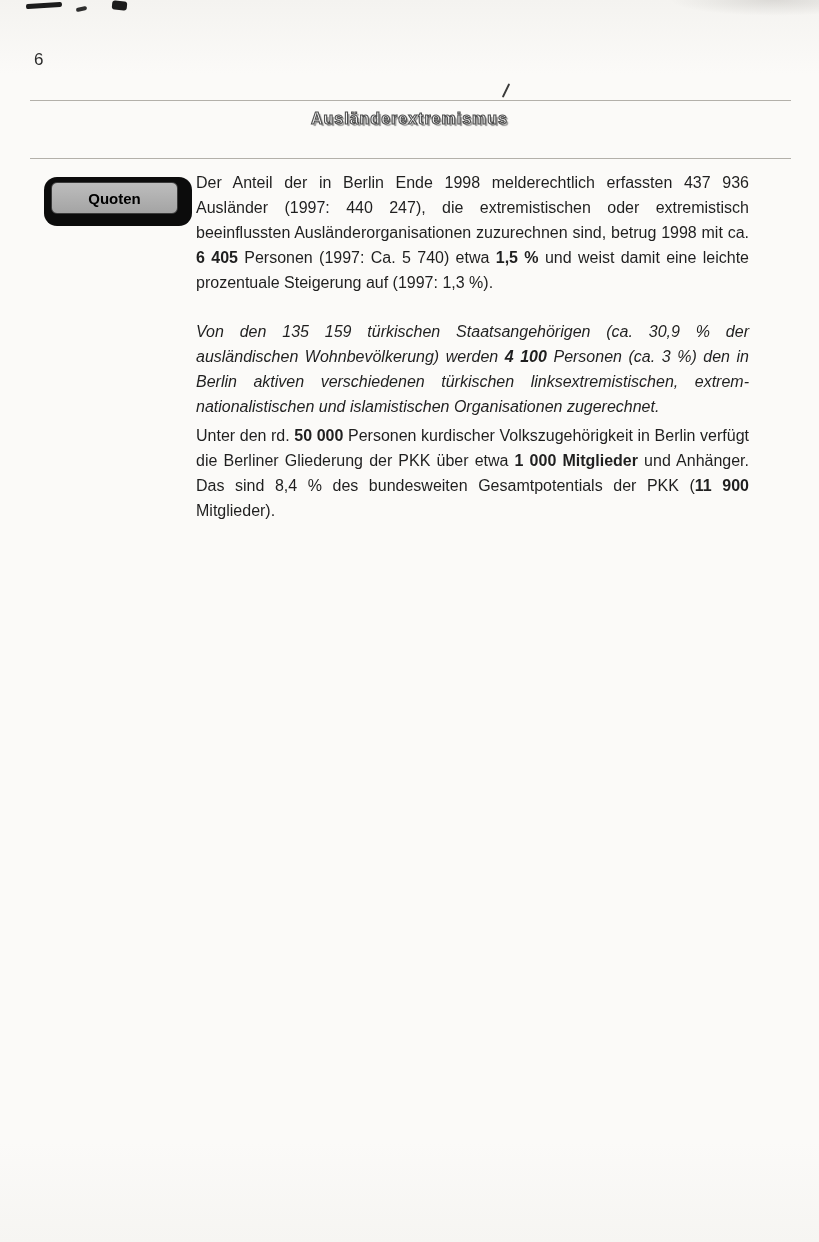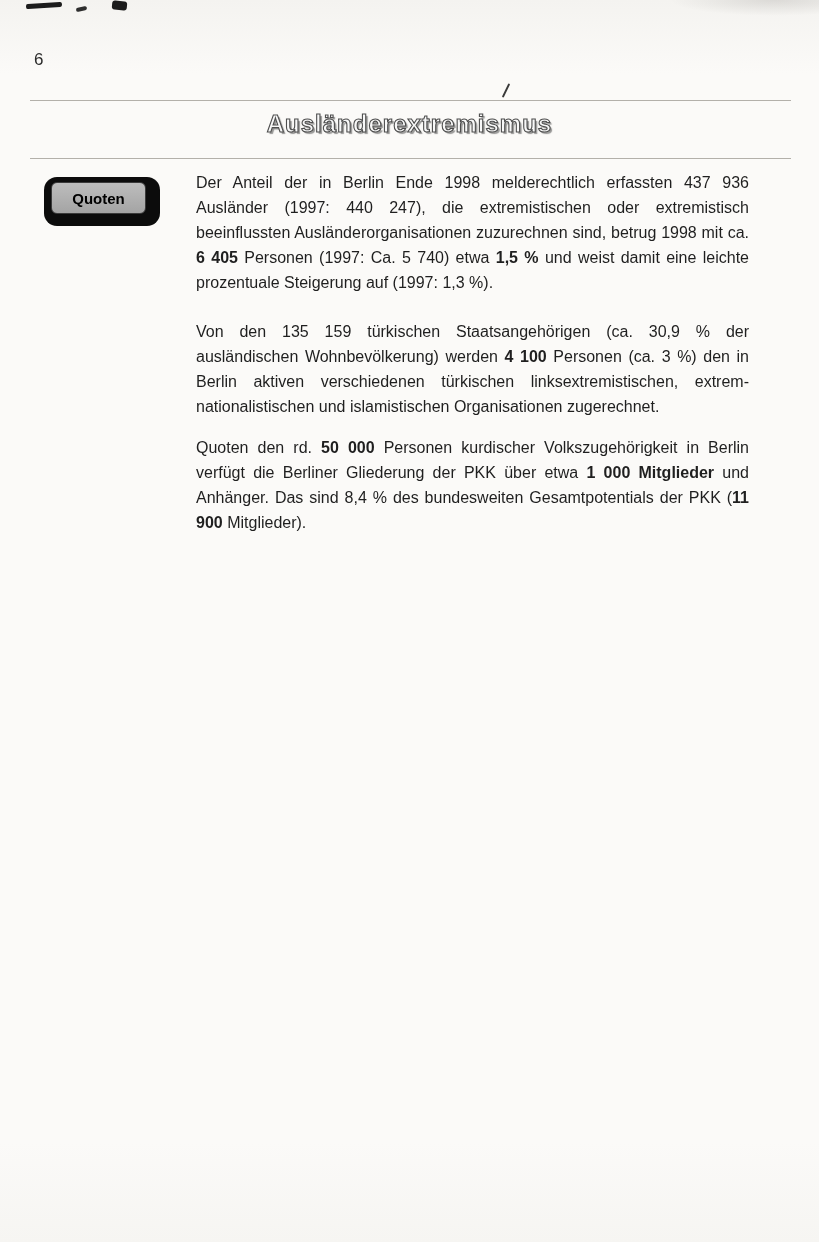--- a/index.html
+++ b/index.html
@@ -37,49 +37,49 @@
 
   .tick-mark {
     position:absolute; left:505px; top:83px;
     width:2px; height:15px; background:#3a3a3a;
     border-radius:1px; transform:rotate(26deg);
   }
 
   .page-title {
     position:absolute; left:0; right:0; top:110px;
     text-align:center;
-    font-size:24px; font-weight:700; letter-spacing:1px;
+    font-size:16px; font-weight:700; letter-spacing:1px;
     color:#f8f8f8;
     -webkit-text-stroke:1.1px #4e4e4e;
     text-shadow:2px 2px 1px rgba(70,70,70,0.55);
   }
 
   
   .quoten-outer {
     position:absolute; left:44px; top:177px;
-    width:116px; height:49px;
+    width:148px; height:49px;
     background:#0c0c0c; border-radius:13px;
   }
   .quoten-inner {
     position:absolute; top:5px; left:7px; right:14px; bottom:12px;
     background:linear-gradient(180deg,#bdbdbd,#a4a4a4);
     border:1px solid #3a3a3a; border-radius:6px;
     display:flex; align-items:center; justify-content:center;
   }
   .quoten-label { font-size:15px; font-weight:700; color:#000; }
 
   .text-col {
     position:absolute; left:196px; top:170px; width:553px;
     font-size:16px; line-height:25px;
   }
   .text-col p {
     margin:0 0 24px 0;
     text-align:justify;
   }
-  .text-col p.tight { margin-bottom:16px; }
+  .text-col p.tight { margin-bottom:4px;font-style:italic; }
   .b { font-weight:700; }
 </style>
 </head>
 <body>
 
 <div class="page">
 
   <div class="artifact a1"></div>
   <div class="artifact a2"></div>
   <div class="artifact a3"></div>
@@ -106,17 +106,17 @@
       <span>Der Anteil der in Berlin Ende 1998 melderechtlich erfassten 437 936 Ausländer (1997: 440 247), die extremistischen oder extremistisch beeinflussten Ausländerorganisationen zuzurechnen sind, betrug 1998 mit ca. </span><span class="b">6 405</span><span> Personen (1997: Ca. 5 740) etwa </span><span class="b">1,5 %</span><span> und weist damit eine leichte prozentuale Steigerung auf (1997: 1,3 %).</span>
     </p>
 
 
 
     <p class="tight">
       <span>Von den 135 159 türkischen Staatsangehörigen (ca. 30,9 % der ausländischen Wohnbevölkerung) werden </span><span class="b">4 100</span><span> Personen (ca. 3 %) den in Berlin aktiven verschiedenen türkischen linksextremistischen, extrem-nationalistischen und islamistischen Organisationen zugerechnet.</span>
     </p>
 
     <p>
-      <span>Quoten den rd. </span><span class="b">50 000</span><span> Personen kurdischer Volkszugehörigkeit in Berlin verfügt die Berliner Gliederung der PKK über etwa </span><span class="b">1 000 Mitglieder</span><span> und Anhänger. Das sind 8,4 % des bundesweiten Gesamtpotentials der PKK (</span><span class="b">11 900</span><span> Mitglieder).</span>
+      <span>Unter den rd. </span><span class="b">50 000</span><span> Personen kurdischer Volkszugehörigkeit in Berlin verfügt die Berliner Gliederung der PKK über etwa </span><span class="b">1 000 Mitglieder</span><span> und Anhänger. Das sind 8,4 % des bundesweiten Gesamtpotentials der PKK (</span><span class="b">11 900</span><span> Mitglieder).</span>
     </p>
 
   </div>
 </div>
 
 </body></html>

